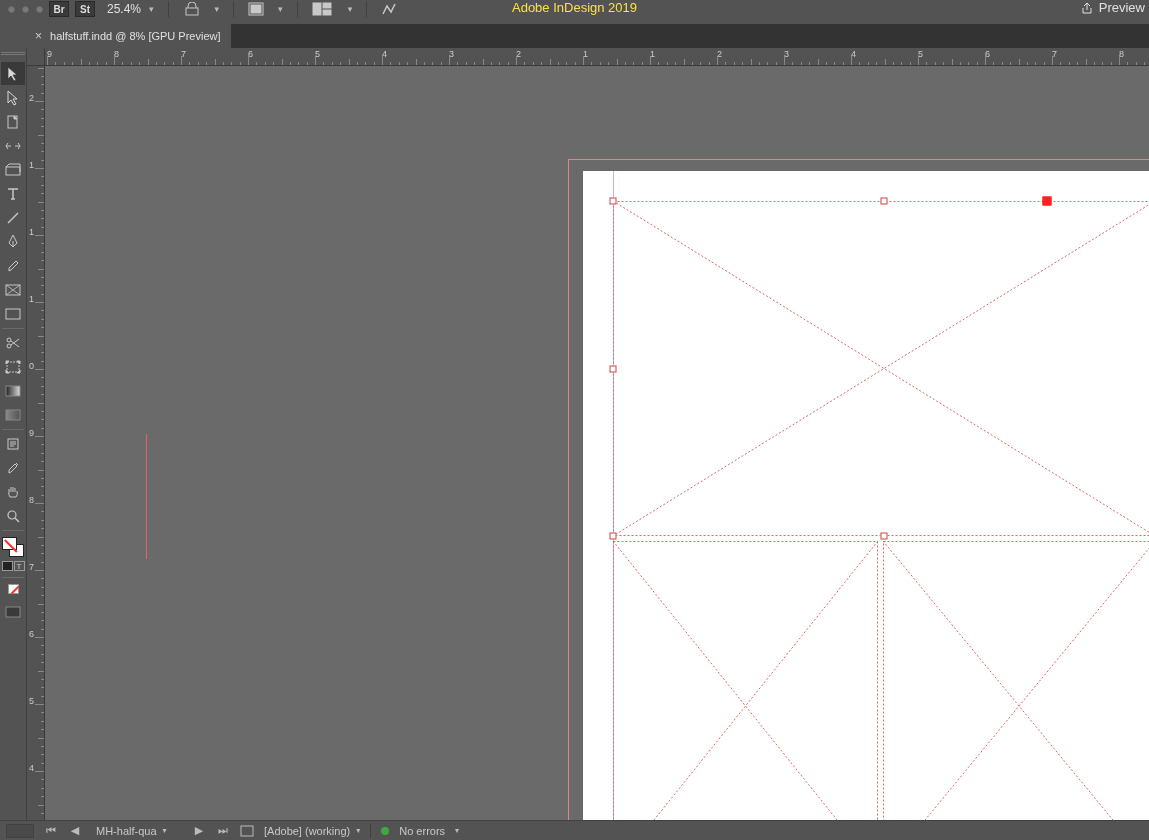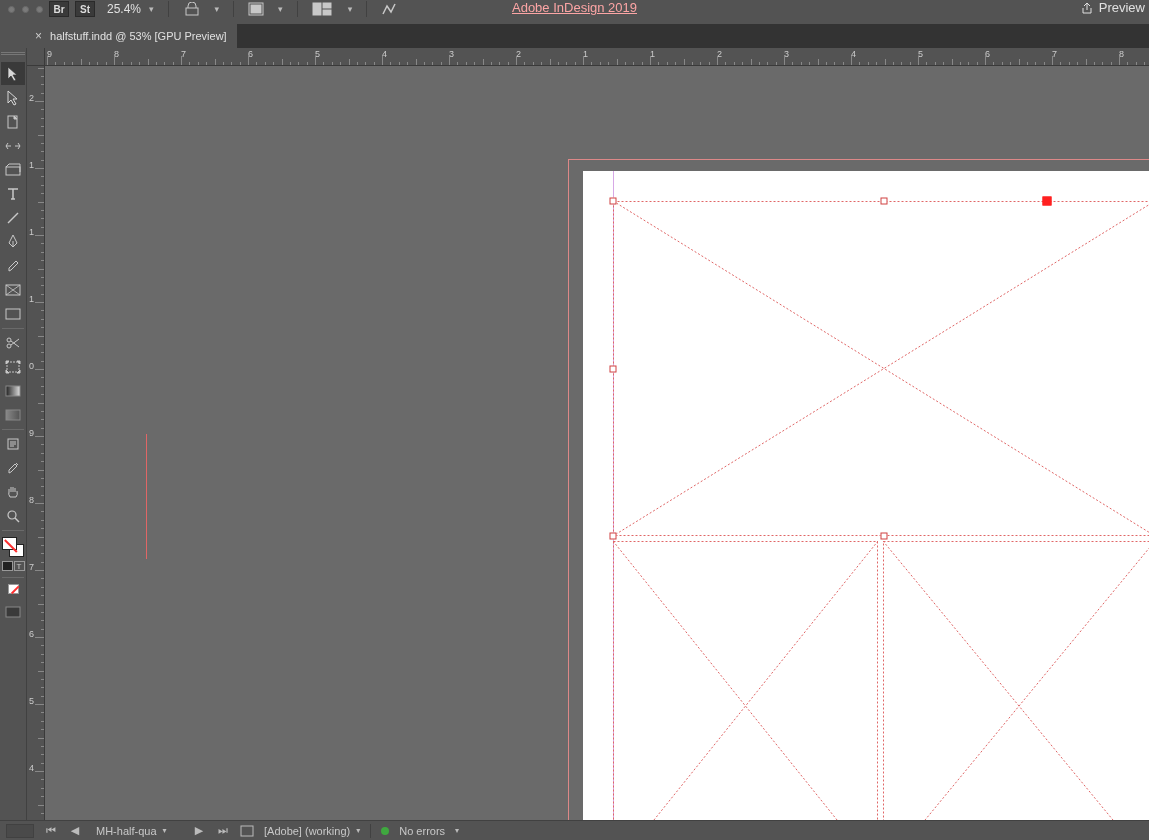--- a/index.html
+++ b/index.html
@@ -60,24 +60,23 @@
   }
   .zoom-caret {
     margin-left: 8px;
     font-size: 9px;
     color: #bbb;
   }
   .app-title {
     position: absolute;
     left: 50%;
     transform: translateX(-50%);
-    color: #fca5a5;
+    color: #fde047;
     font-size: 13px;
     top: 0;
-    text-decoration: underline;
   }
   .publish {
     position: absolute;
     right: 4px;
     top: 0;
     display: flex;
     align-items: center;
     gap: 6px;
     color: #e0e0e0;
     font-size: 13px;
@@ -425,21 +424,21 @@
     <svg class="share-icon" viewBox="0 0 12 12">
         <path d="M2 6 V11 H10 V6 M6 1 V8 M3 4 L6 1 L9 4" fill="none" stroke="#e0e0e0" stroke-width="1"></path>
       </svg>
     <span>Preview</span>
   </div>
 </div>
 
 <div class="tab-strip">
   <div class="doc-tab">
     <span class="close">×</span>
-    <span>halfstuff.indd @ 53% [GPU Preview]</span>
+    <span>halfstuff.indd @ 8% [GPU Preview]</span>
   </div>
 </div>
 
 <div class="toolbox">
   <div class="grip">
       <div></div>
       <div></div>
     </div>
 
   <div class="tool active">

